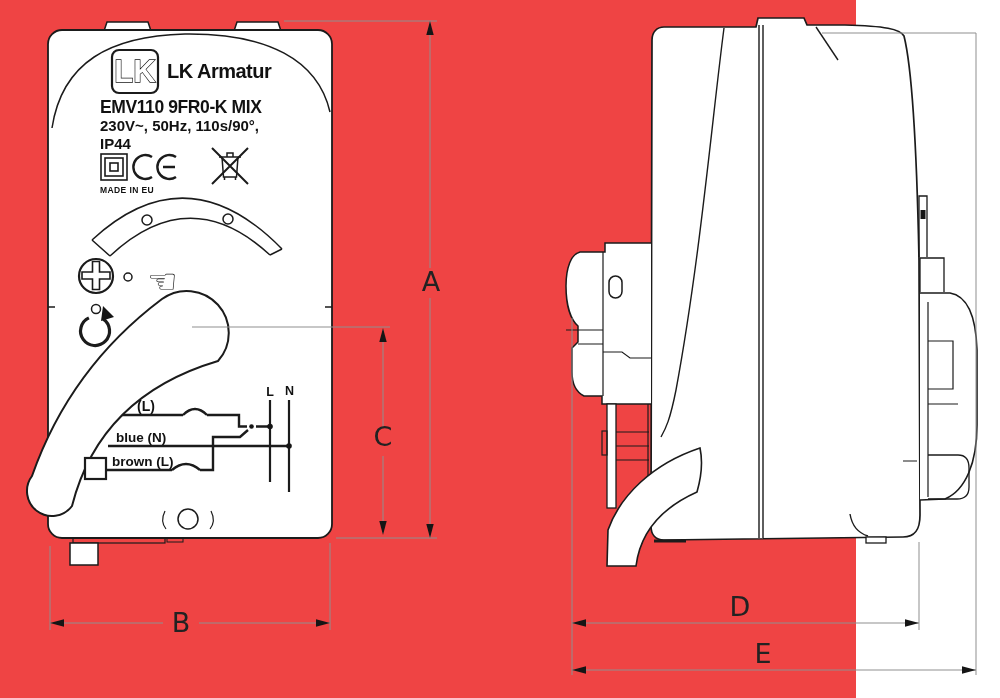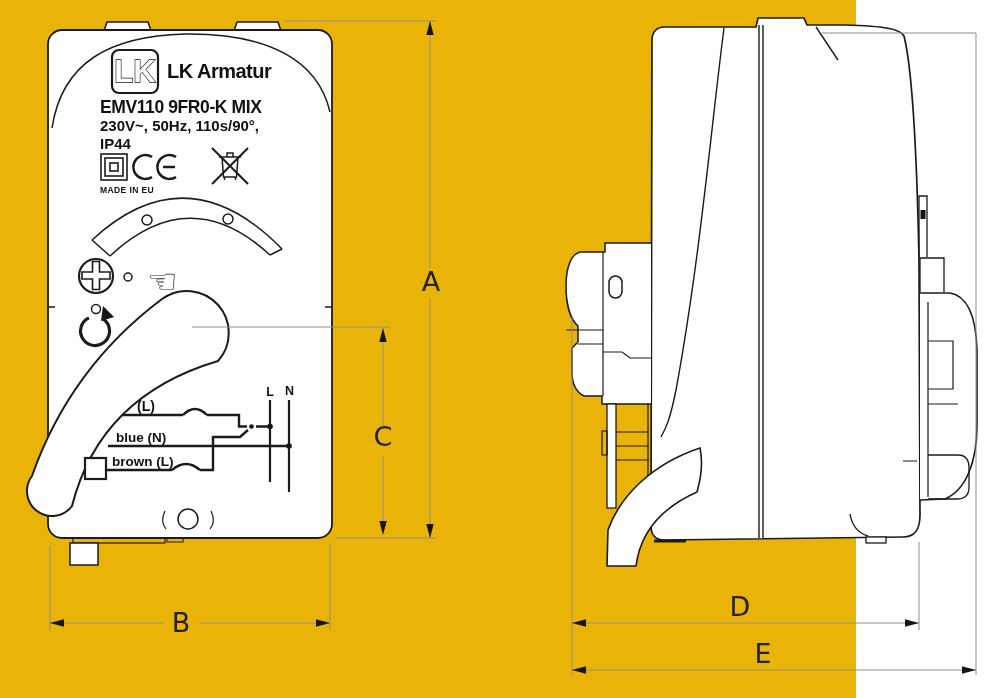--- a/index.html
+++ b/index.html
@@ -1,16 +1,16 @@
 <!DOCTYPE html>
 <html><head>
 <meta charset="utf-8">
 <style>
   html,body{margin:0;padding:0;background:#fff;}
-  .canvas{width:856px;height:698px;background:#eab308;position:relative;font-family:"Liberation Sans",sans-serif;text-decoration:underline;}
+  .canvas{width:856px;height:698px;background:#ef4444;position:relative;font-family:"Liberation Sans",sans-serif;text-decoration:underline;}
   svg{display:block;}
   .ln{stroke:#1b1b1b;fill:none;}
   .fw{fill:#ffffff;stroke:#1b1b1b;}
   .dim{stroke:#8f8f8f;stroke-width:1;fill:none;}
   .arr{fill:#151515;stroke:none;}
   .dimtxt{font-family:"DejaVu Sans",sans-serif;font-size:27px;fill:#222;font-weight:400;}
   .lbl-bold{font-weight:bold;fill:#111;}
   text{font-family:"Liberation Sans",sans-serif;}
 </style>
 </head>

